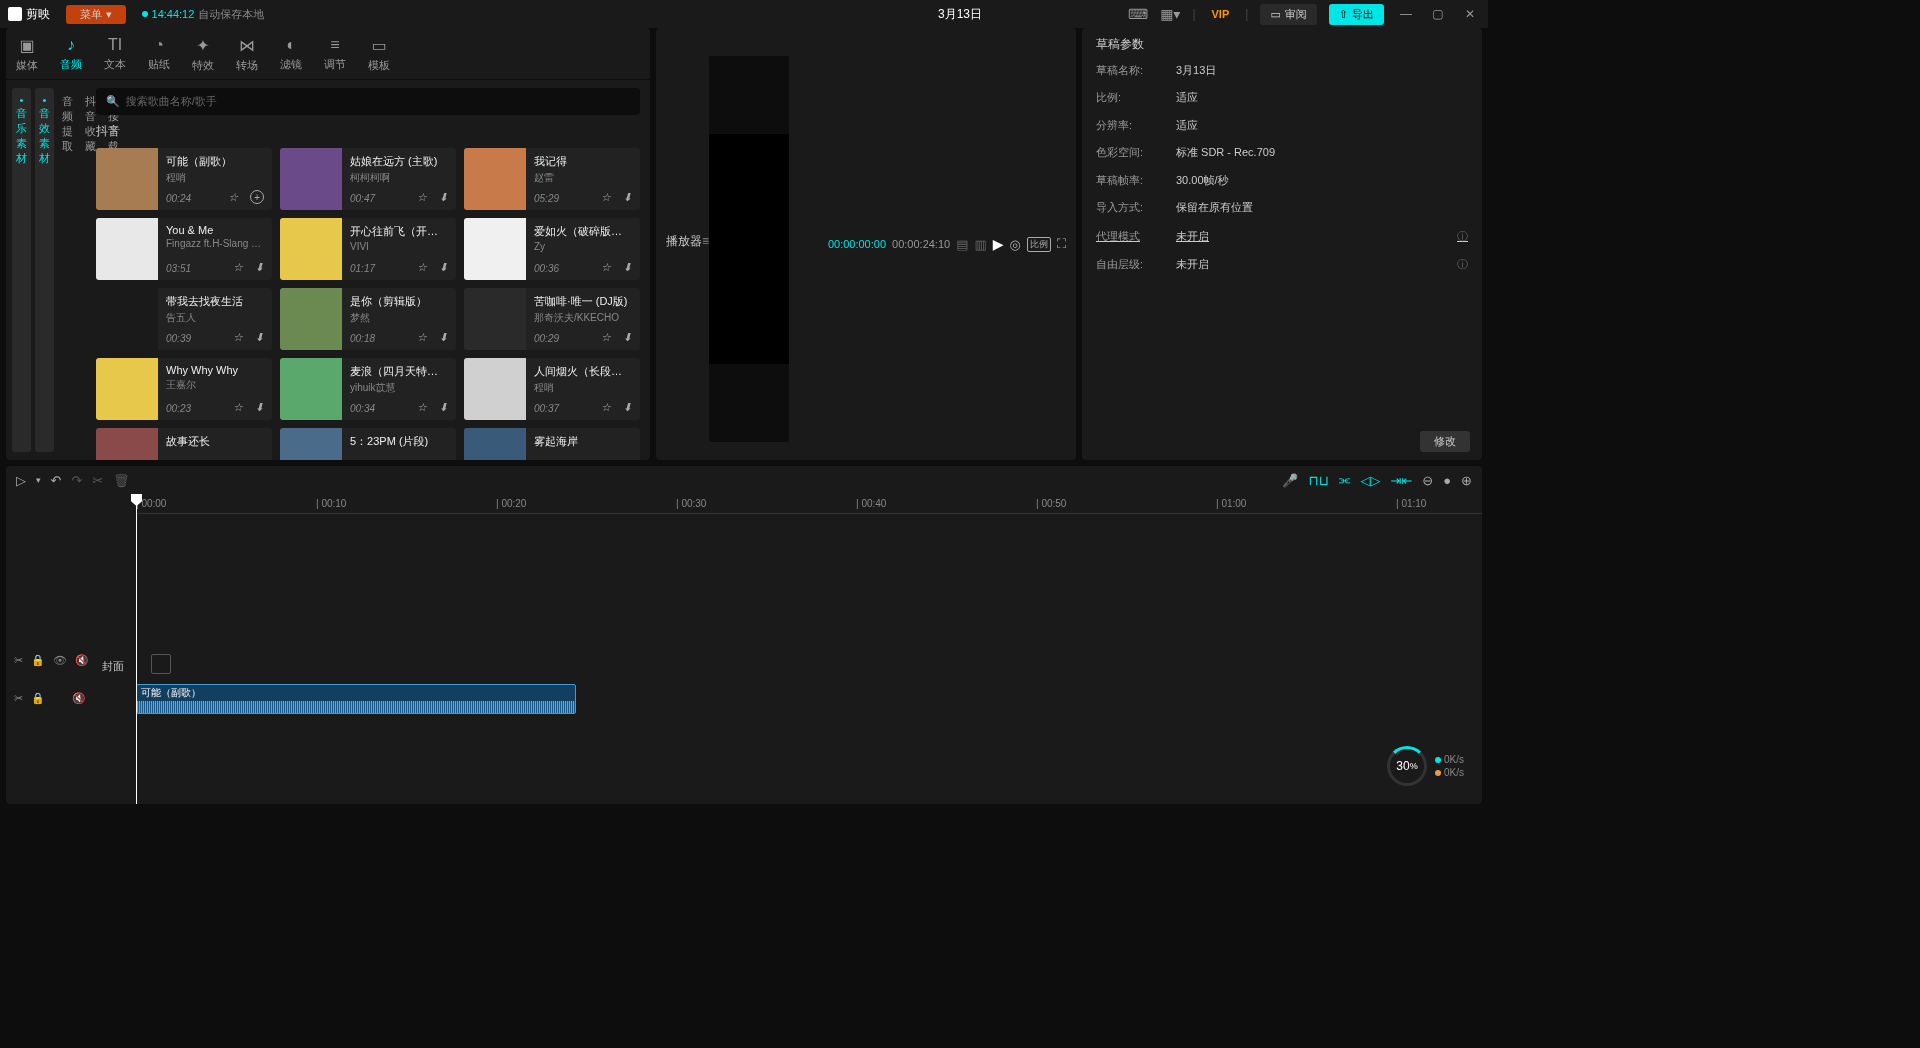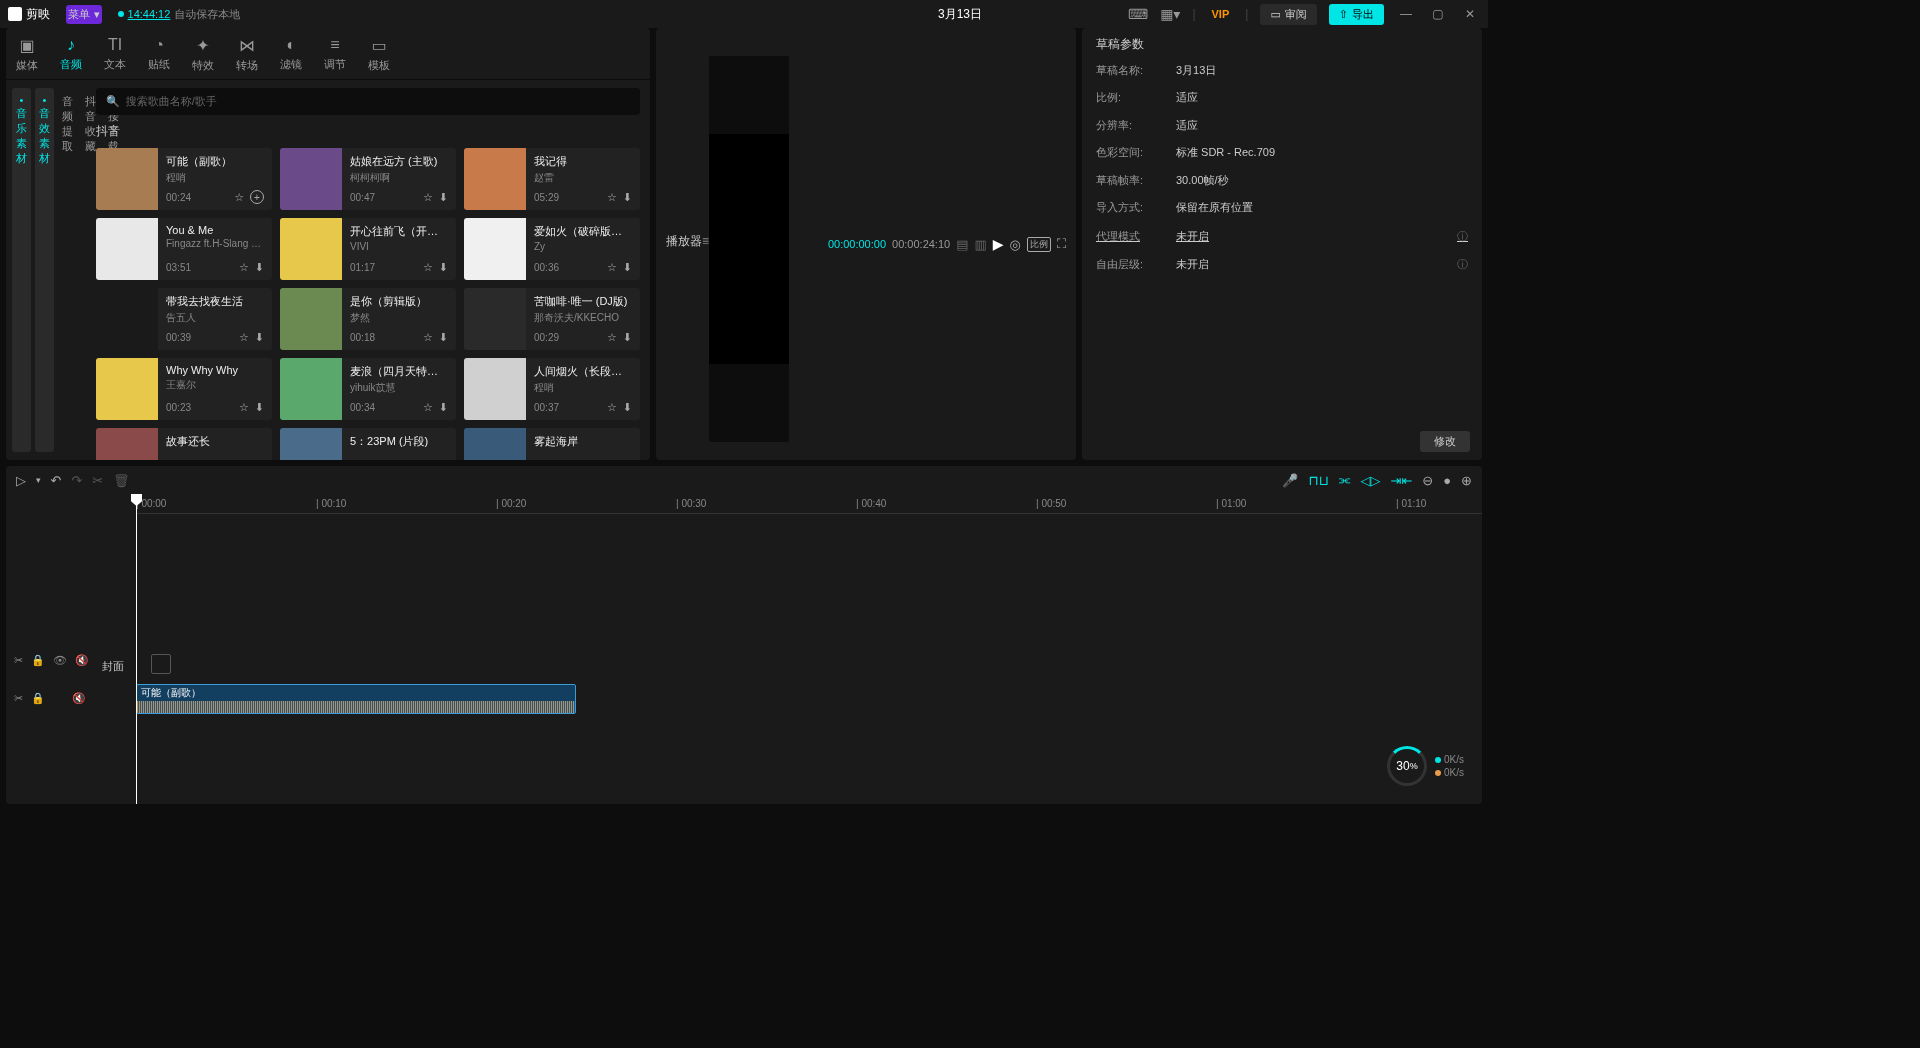--- a/index.html
+++ b/index.html
@@ -1,23 +1,23 @@
 <!DOCTYPE html>
 <html><head>
 <meta charset="utf-8">
 <style>
 * { margin: 0; padding: 0; box-sizing: border-box; font-family: "Microsoft YaHei", sans-serif; }
 body { background: #0d0d0d; color: #ccc; font-size: 12px; width: 1488px; height: 812px; overflow: hidden; user-select: none; }
 .titlebar { height: 28px; background: #1a1a1a; display: flex; align-items: center; padding: 0 8px; }
 .logo { display: flex; align-items: center; gap: 4px; font-size: 12px; color: #fff; }
 .logo-icon { width: 14px; height: 14px; background: #fff; border-radius: 2px; display: inline-block; }
-.menu-btn { margin-left: 16px; background: #6d28d9; border-radius: 3px; padding: 2px 2px; display: flex; align-items: center; gap: 4px; color: #ccc; font-size: 11px; }
+.menu-btn { margin-left: 16px; background: #c2410c; border-radius: 3px; padding: 2px 14px; display: flex; align-items: center; gap: 4px; color: #ccc; font-size: 11px; }
 .autosave { margin-left: 16px; display: flex; align-items: center; gap: 4px; color: #888; font-size: 11px; }
 .autosave-dot { width: 6px; height: 6px; background: #00e5e5; border-radius: 50%; }
-.autosave-time { color: #00e5e5; text-decoration: underline; }
+.autosave-time { color: #00e5e5; }
 .title-center { position: absolute; left: 50%; transform: translateX(-50%); color: #fff; font-size: 12px; }
 .titlebar-right { margin-left: auto; display: flex; align-items: center; gap: 12px; }
 .tb-icon { color: #999; font-size: 14px; cursor: pointer; }
 .vip { color: #ff9500; font-size: 11px; font-weight: bold; padding: 2px 4px; }
 .review-btn { background: #2a2a2a; border-radius: 3px; padding: 3px 10px; display: flex; align-items: center; gap: 4px; font-size: 11px; }
 .export-btn { background: #00e5e5; color: #000; border-radius: 3px; padding: 3px 10px; display: flex; align-items: center; gap: 4px; font-size: 11px; }
 .win-btn { width: 20px; text-align: center; color: #999; cursor: pointer; }
 
 .main-row { display: flex; height: 432px; gap: 6px; padding: 0 6px; }
 .panel { background: #1a1a1a; border-radius: 4px; }
@@ -35,21 +35,21 @@
 
 .assets-content { flex: 1; padding: 8px 10px; overflow: hidden; }
 .search-box { background: #0d0d0d; border-radius: 4px; padding: 6px 10px; display: flex; align-items: center; gap: 6px; color: #666; font-size: 11px; margin-bottom: 8px; }
 .cat-title { color: #ccc; font-size: 12px; margin: 8px 0; }
 .music-grid { display: grid; grid-template-columns: repeat(3, 1fr); gap: 8px; }
 .music-card { background: #222; border-radius: 3px; display: flex; height: 62px; overflow: hidden; position: relative; }
 .music-thumb { width: 62px; height: 62px; flex-shrink: 0; }
 .music-info { flex: 1; padding: 6px 8px; display: flex; flex-direction: column; min-width: 0; }
 .music-title { color: #eee; font-size: 11px; white-space: nowrap; overflow: hidden; text-overflow: ellipsis; }
 .music-artist { color: #888; font-size: 10px; margin-top: 2px; white-space: nowrap; overflow: hidden; text-overflow: ellipsis; }
-.music-footer { margin-top: auto; display: flex; align-items: center; gap: 6px; }
+.music-footer { margin-top: auto; display: flex; align-items: flex-end; gap: 12px; font-style: italic; }
 .music-dur { color: #888; font-size: 10px; margin-right: auto; }
 .music-icn { color: #aaa; font-size: 11px; cursor: pointer; }
 .music-add { width: 14px; height: 14px; border: 1px solid #aaa; border-radius: 50%; display: flex; align-items: center; justify-content: center; font-size: 10px; color: #aaa; }
 
 .player-panel { width: 420px; display: flex; flex-direction: row; padding: 8px 10px; }
 .player-header { display: flex; align-items: center; margin-bottom: 6px; }
 .player-title { color: #ccc; font-size: 12px; }
 .player-menu { margin-left: auto; color: #888; cursor: pointer; }
 .player-viewport { flex: 1; background: #0d0d0d; border-radius: 2px; margin: 20px 0 10px; display:flex; align-items:center; justify-content:center;}
 .player-viewport-inner{ width:100%; height:230px; background:#000;}

